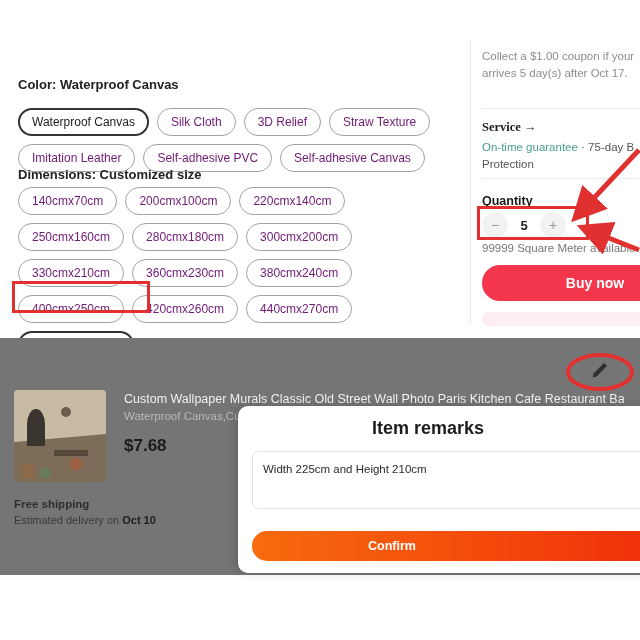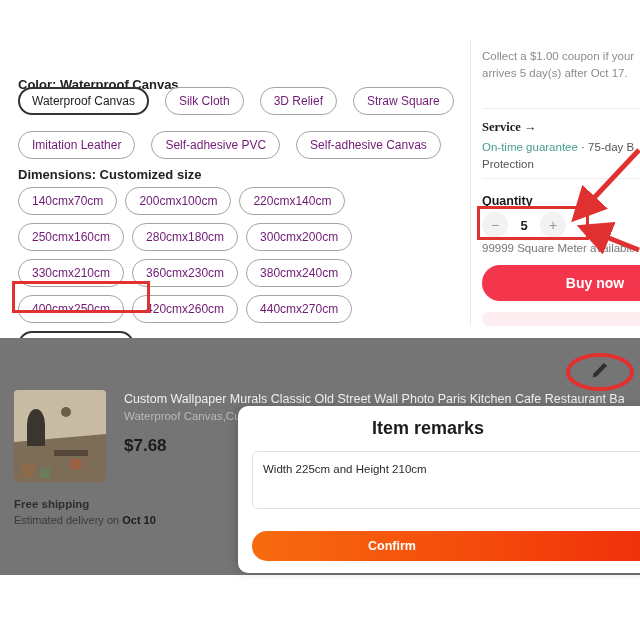--- a/index.html
+++ b/index.html
@@ -28,21 +28,21 @@
   .chip {
     border: 1px solid #a3a3a3; border-radius: 16px;
     background: #fff; color: #701a75;
     font-size: 12px; font-family: "Liberation Sans", sans-serif;
     padding: 7px 13px; white-space: nowrap; line-height: 1;
     cursor: pointer;
   }
   .chip.selected { border: 2px solid #333; padding: 6px 12px; color: #222; }
 
   .color-title { position: absolute; left: 18px; top: 77px; }
-  .color-chips { position: absolute; left: 18px; top: 87px; width: 440px; gap: 16px; }
+  .color-chips { position: absolute; left: 18px; top: 108px; width: 440px; }
   .dims-title  { position: absolute; left: 18px; top: 167px; }
   .dims-chips  { position: absolute; left: 18px; top: 187px; width: 440px; }
 
   
   .buy-panel {
     position: absolute; left: 480px; top: 0; width: 160px; height: 330px;
     background: #fff; overflow: hidden;
   }
   .coupon-text {
     position: absolute; left: 2px; top: 48px; width: 175px;
@@ -171,21 +171,21 @@
 
 <div id="root">
 
   <div class="options-panel">
 
     <div class="section-title color-title">Color: Waterproof Canvas</div>
     <div class="chip-row color-chips">
         <button class="chip selected">Waterproof Canvas</button>
         <button class="chip">Silk Cloth</button>
         <button class="chip">3D Relief</button>
-        <button class="chip">Straw Square</button>
+        <button class="chip">Straw Texture</button>
         <button class="chip">Imitation Leather</button>
         <button class="chip">Self-adhesive PVC</button>
         <button class="chip">Self-adhesive Canvas</button>
       </div>
 
     <div class="section-title dims-title">Dimensions: Customized size</div>
     <div class="chip-row dims-chips">
         <button class="chip">140cmx70cm</button>
         <button class="chip">200cmx100cm</button>
         <button class="chip">220cmx140cm</button>

